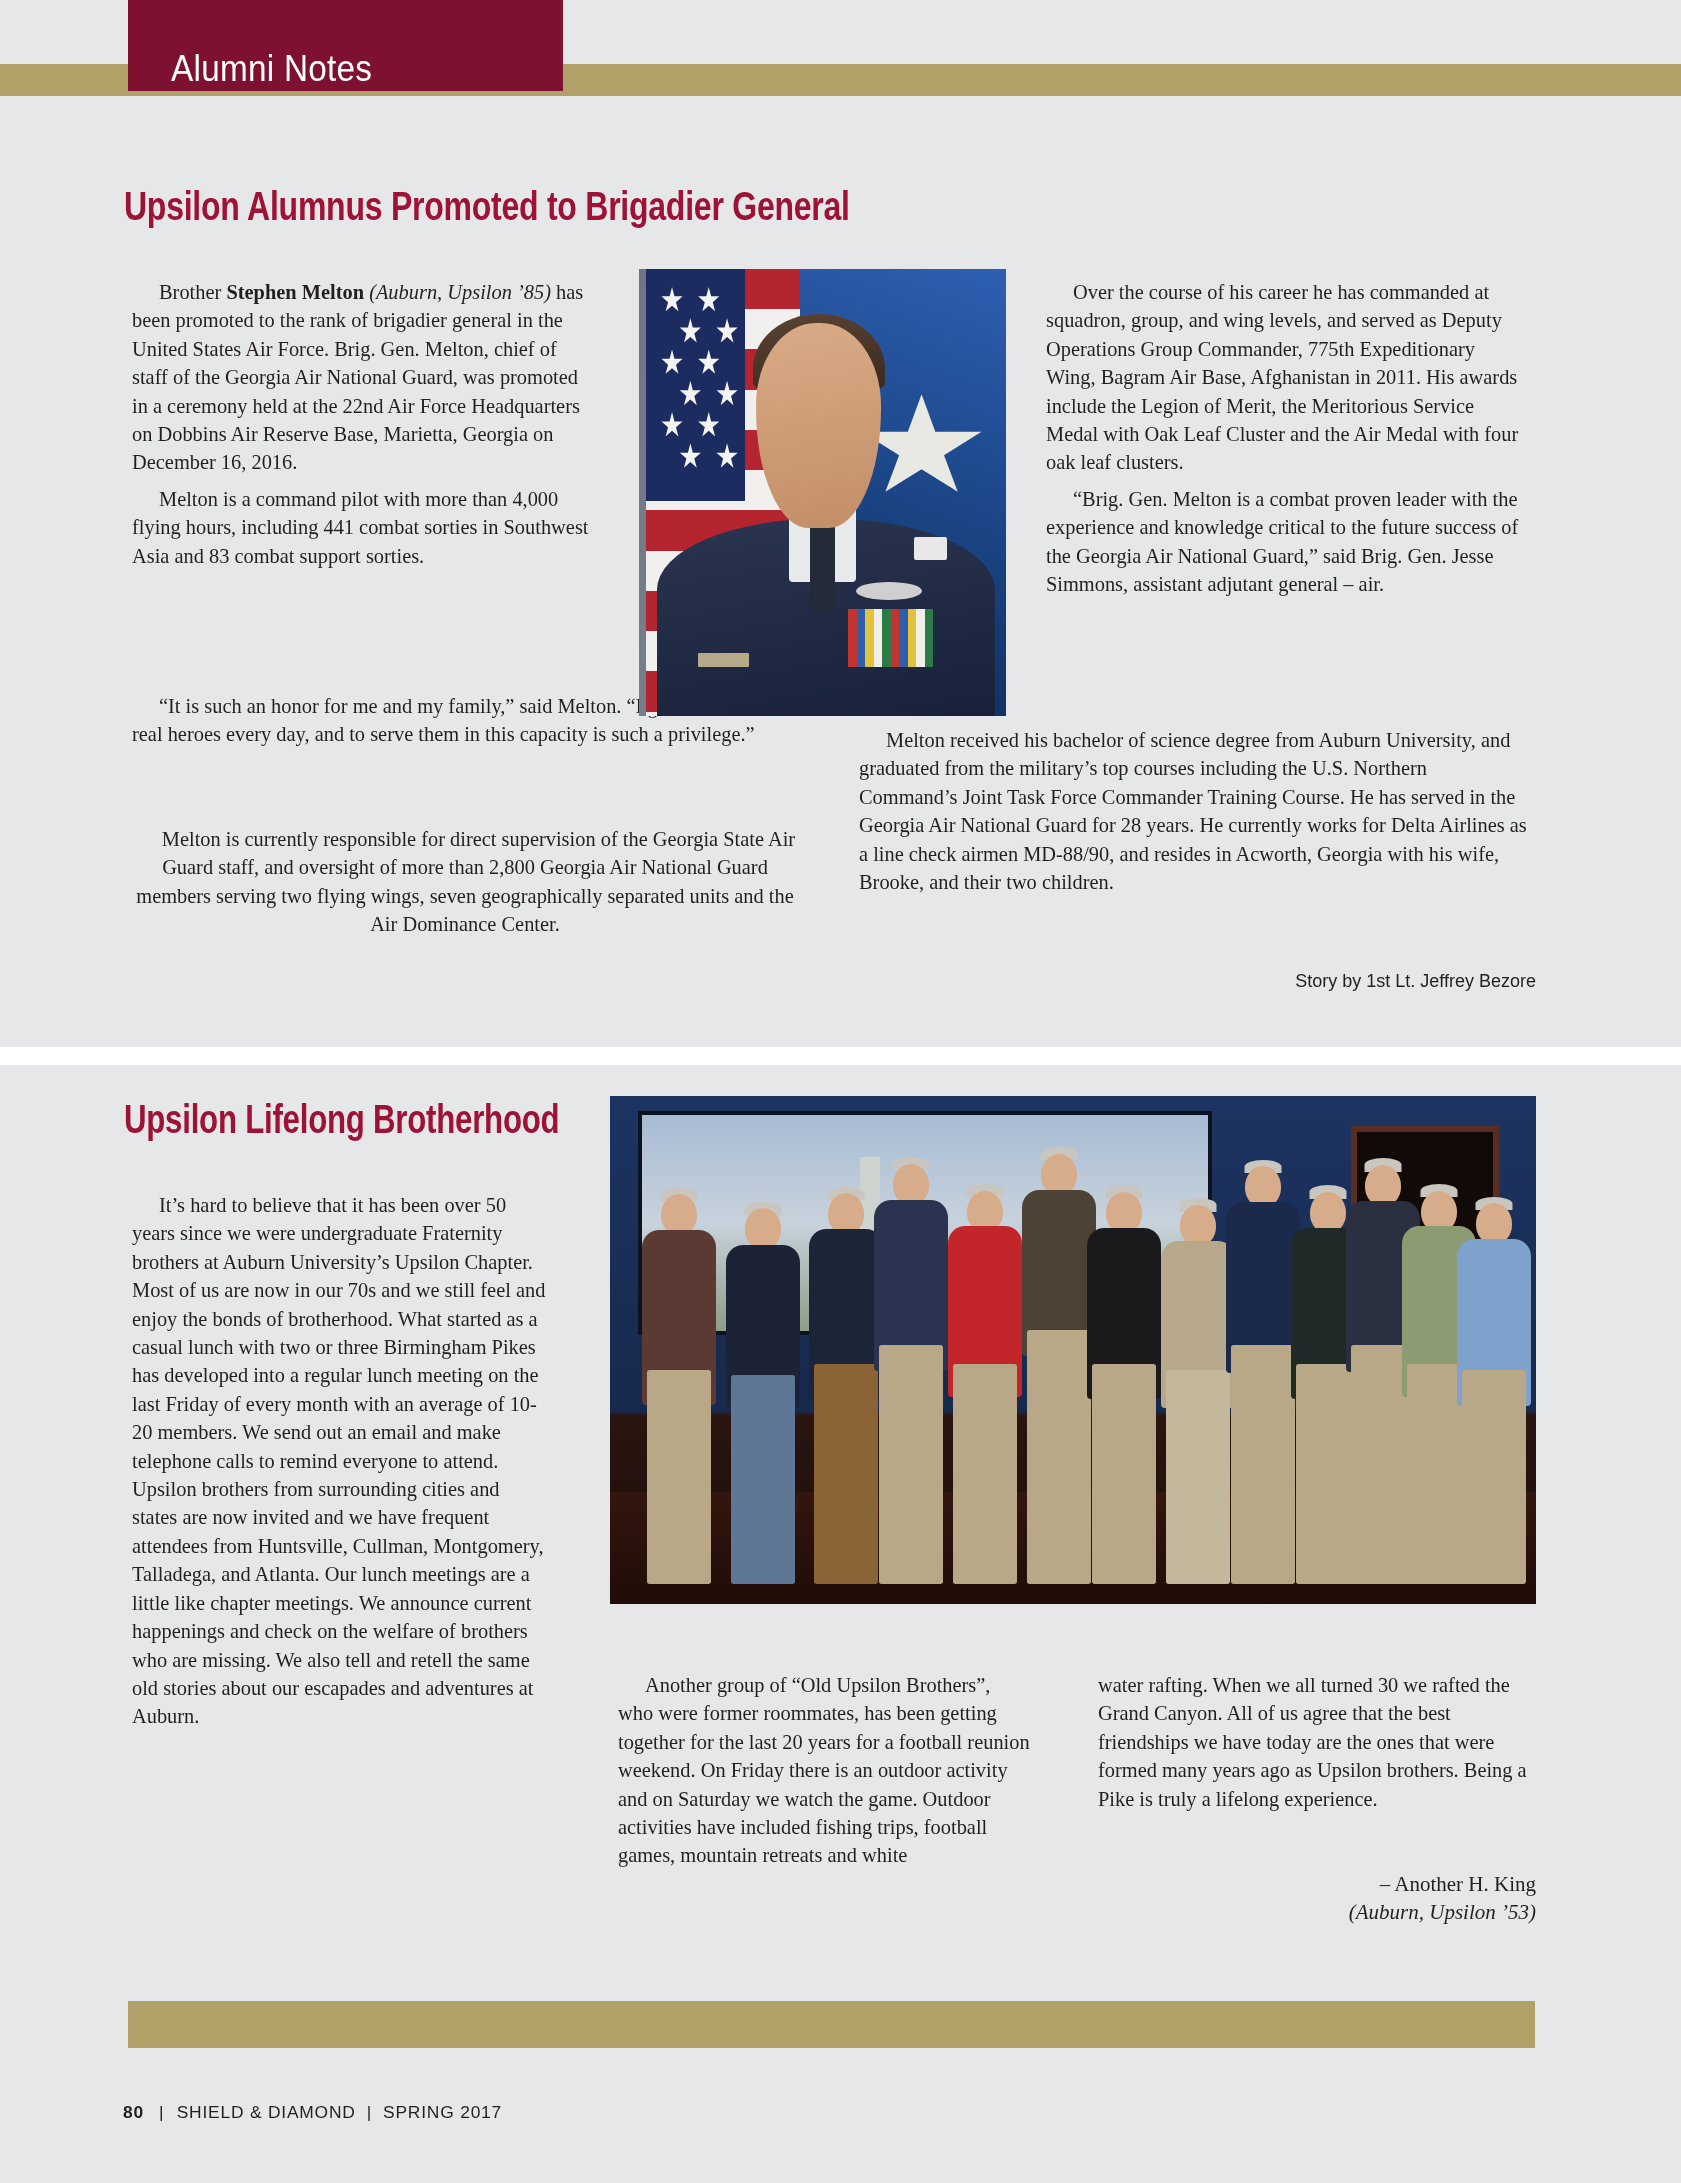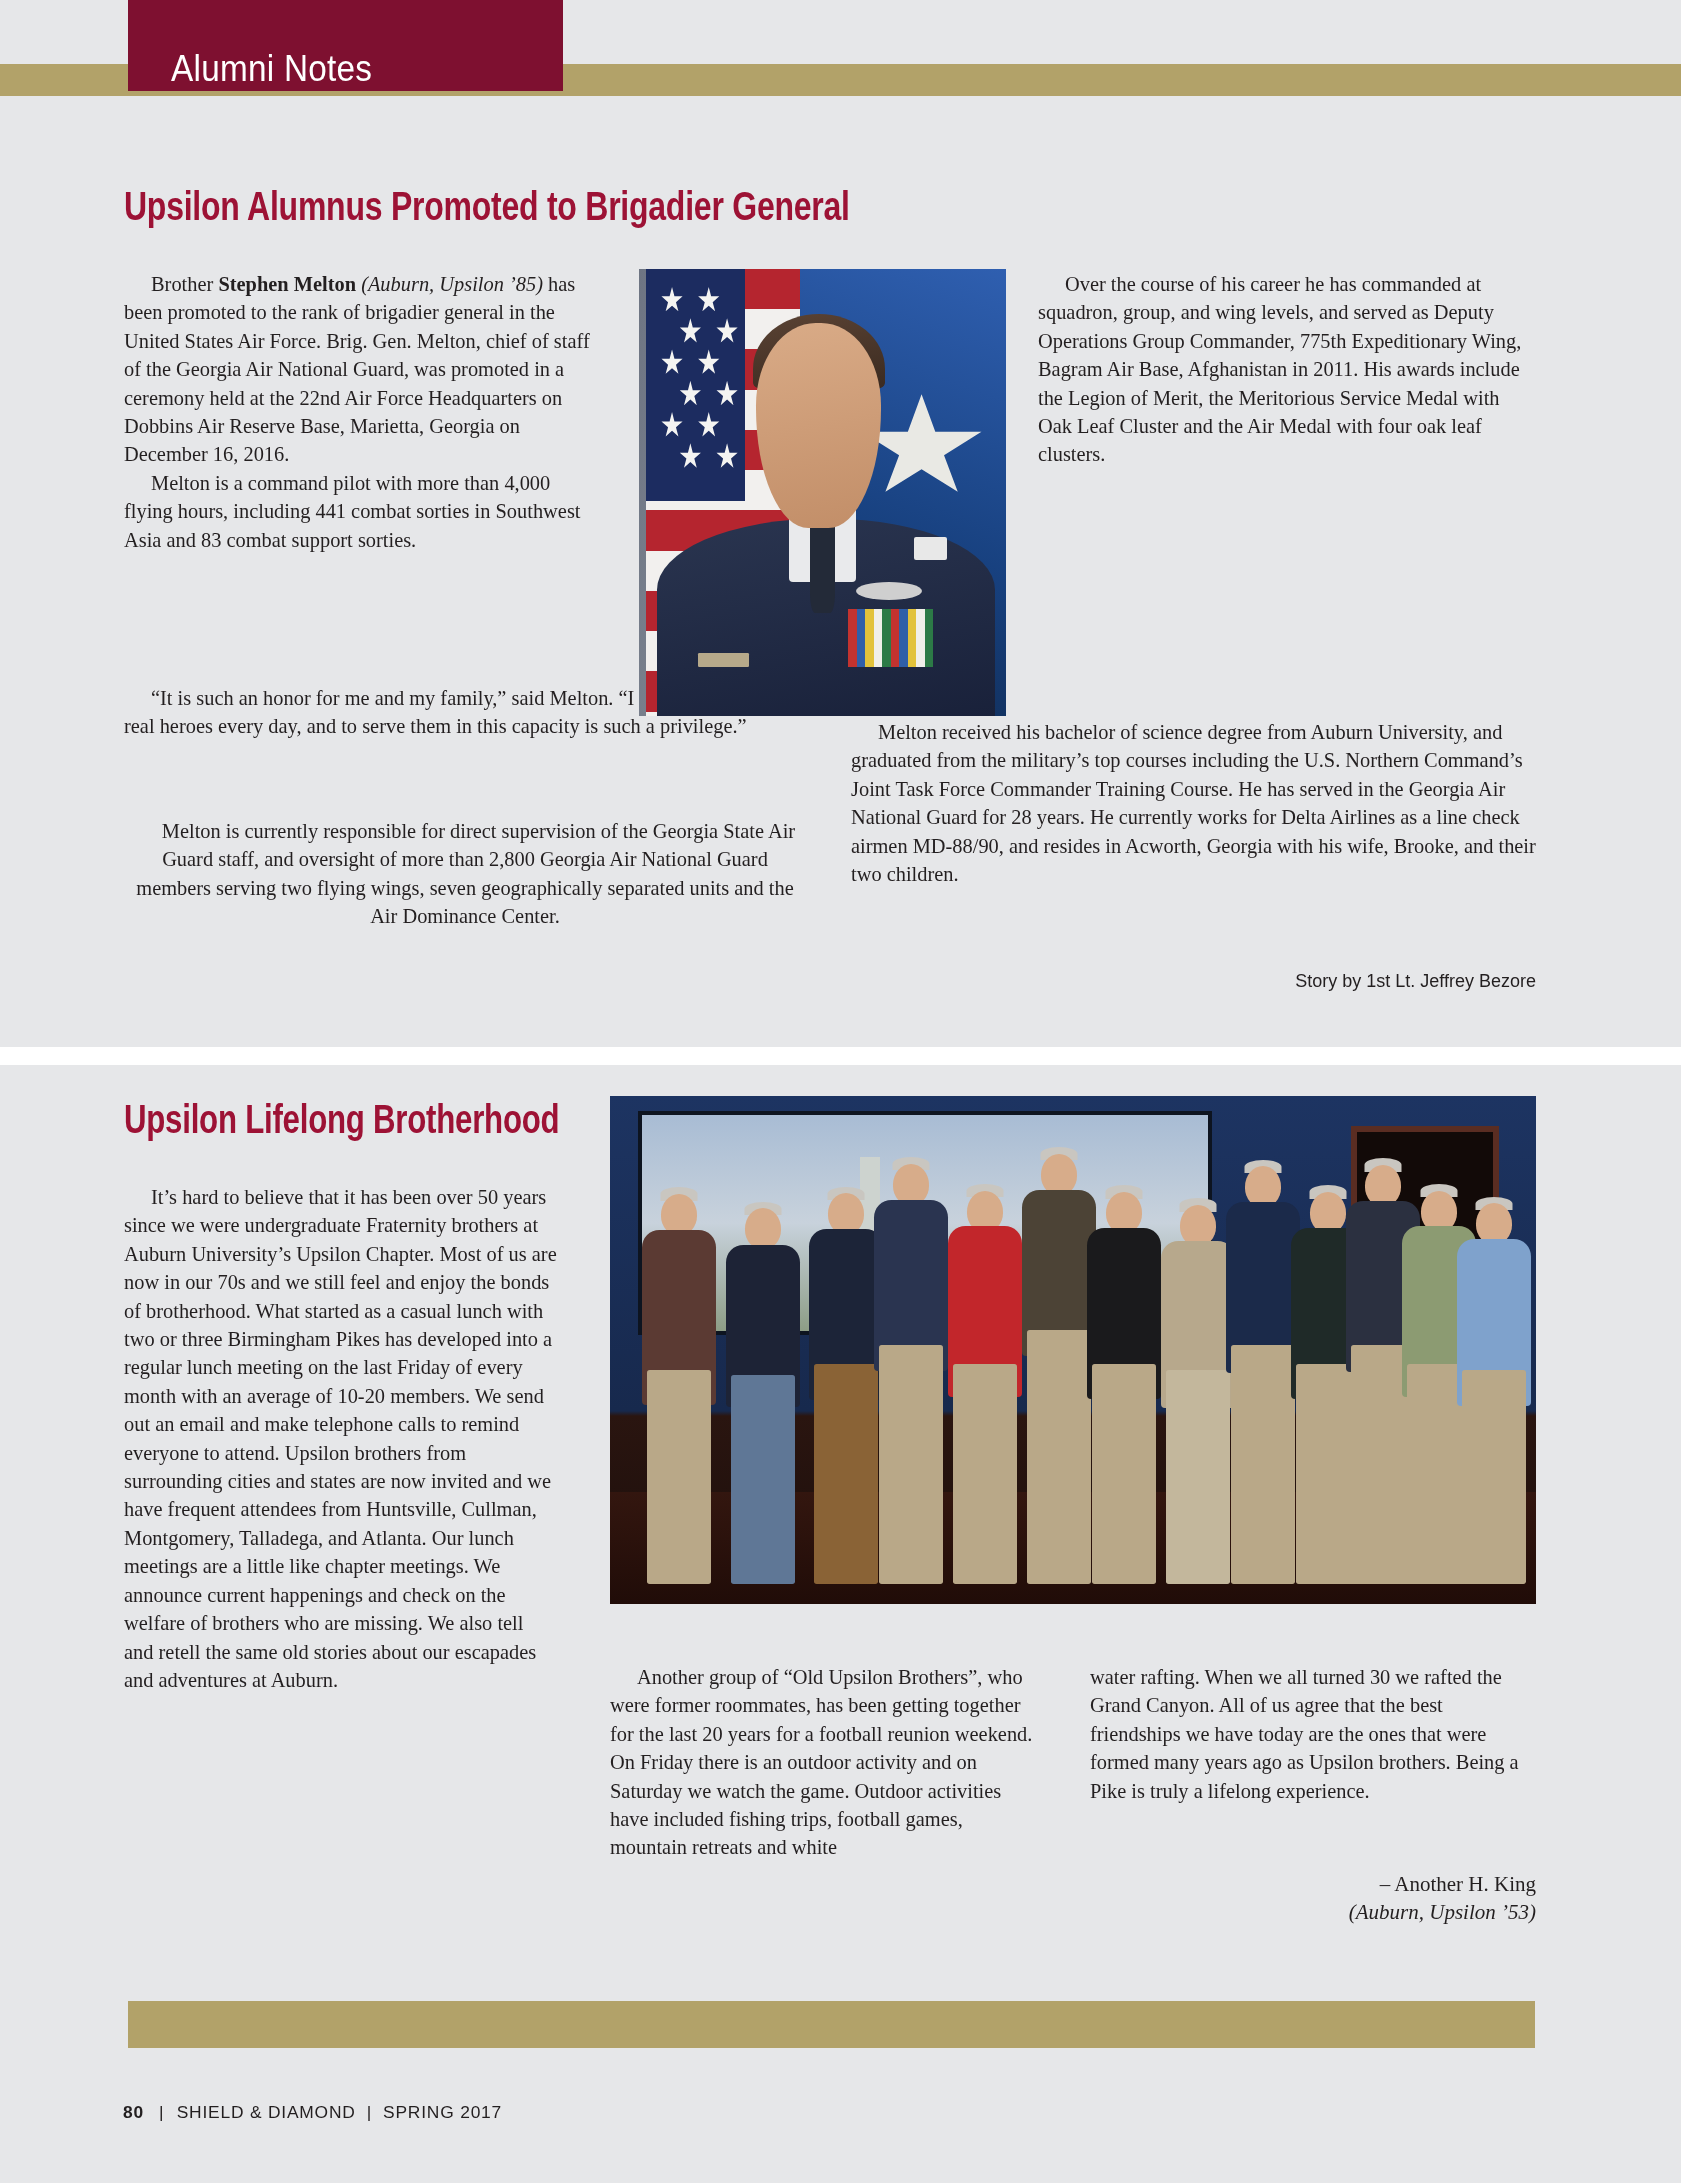--- a/index.html
+++ b/index.html
@@ -55,21 +55,21 @@
     white-space:nowrap;
   }
   .body-col {
     position:absolute;
     font-family:"Liberation Serif", serif;
     font-size:20.4px;
     line-height:28.4px;
     color:#231f20;
     text-align:left;
   }
-  .body-col p { text-indent:27px; margin:0; }
+  .body-col p { text-indent:27px; margin:8px; }
   .body-col p.noindent { text-indent:0; }
 
   .byline {
     position:absolute;
     font-family:"Liberation Sans", sans-serif;
     font-size:18px;
     color:#231f20;
     text-align:right;
   }
   .attrib {
@@ -216,20 +216,21 @@
   <div class="pf-hair"></div>
   <div class="pf-head"></div>
   <div class="pf-wings"></div>
   <div class="pf-ribbons"></div>
   <div class="pf-nametag"></div>
   <div class="pf-epaulet"></div>
 </div>
 
 <div class="body-col" style="left:1038px; top:270px; width:498px;">
   <p>Over the course of his career he has commanded at squadron, group, and wing levels, and served as Deputy Operations Group Commander, 775th Expeditionary Wing, Bagram Air Base, Afghanistan in 2011. His awards include the Legion of Merit, the Meritorious Service Medal with Oak Leaf Cluster and the Air Medal with four oak leaf clusters.</p>
+  <p>“Brig. Gen. Melton is a combat proven leader with the experience and knowledge critical to the future success of the Georgia Air National Guard,” said Brig. Gen. Jesse Simmons, assistant adjutant general – air.</p>
 </div>
 
 <div class="body-col" style="left:851px; top:718px; width:685px;">
   <p>Melton received his bachelor of science degree from Auburn University, and graduated from the military’s top courses including the U.S. Northern Command’s Joint Task Force Commander Training Course. He has served in the Georgia Air National Guard for 28 years. He currently works for Delta Airlines as a line check airmen MD-88/90, and resides in Acworth, Georgia with his wife, Brooke, and their two children.</p>
 </div>
 
 <div class="byline" style="left:867px; top:971px; width:669px;">Story by 1st Lt. Jeffrey Bezore</div>
 
 <div class="art-heading" style="left:124px; top:1097px; font-size:40px;">Upsilon Lifelong Brotherhood</div>
 

